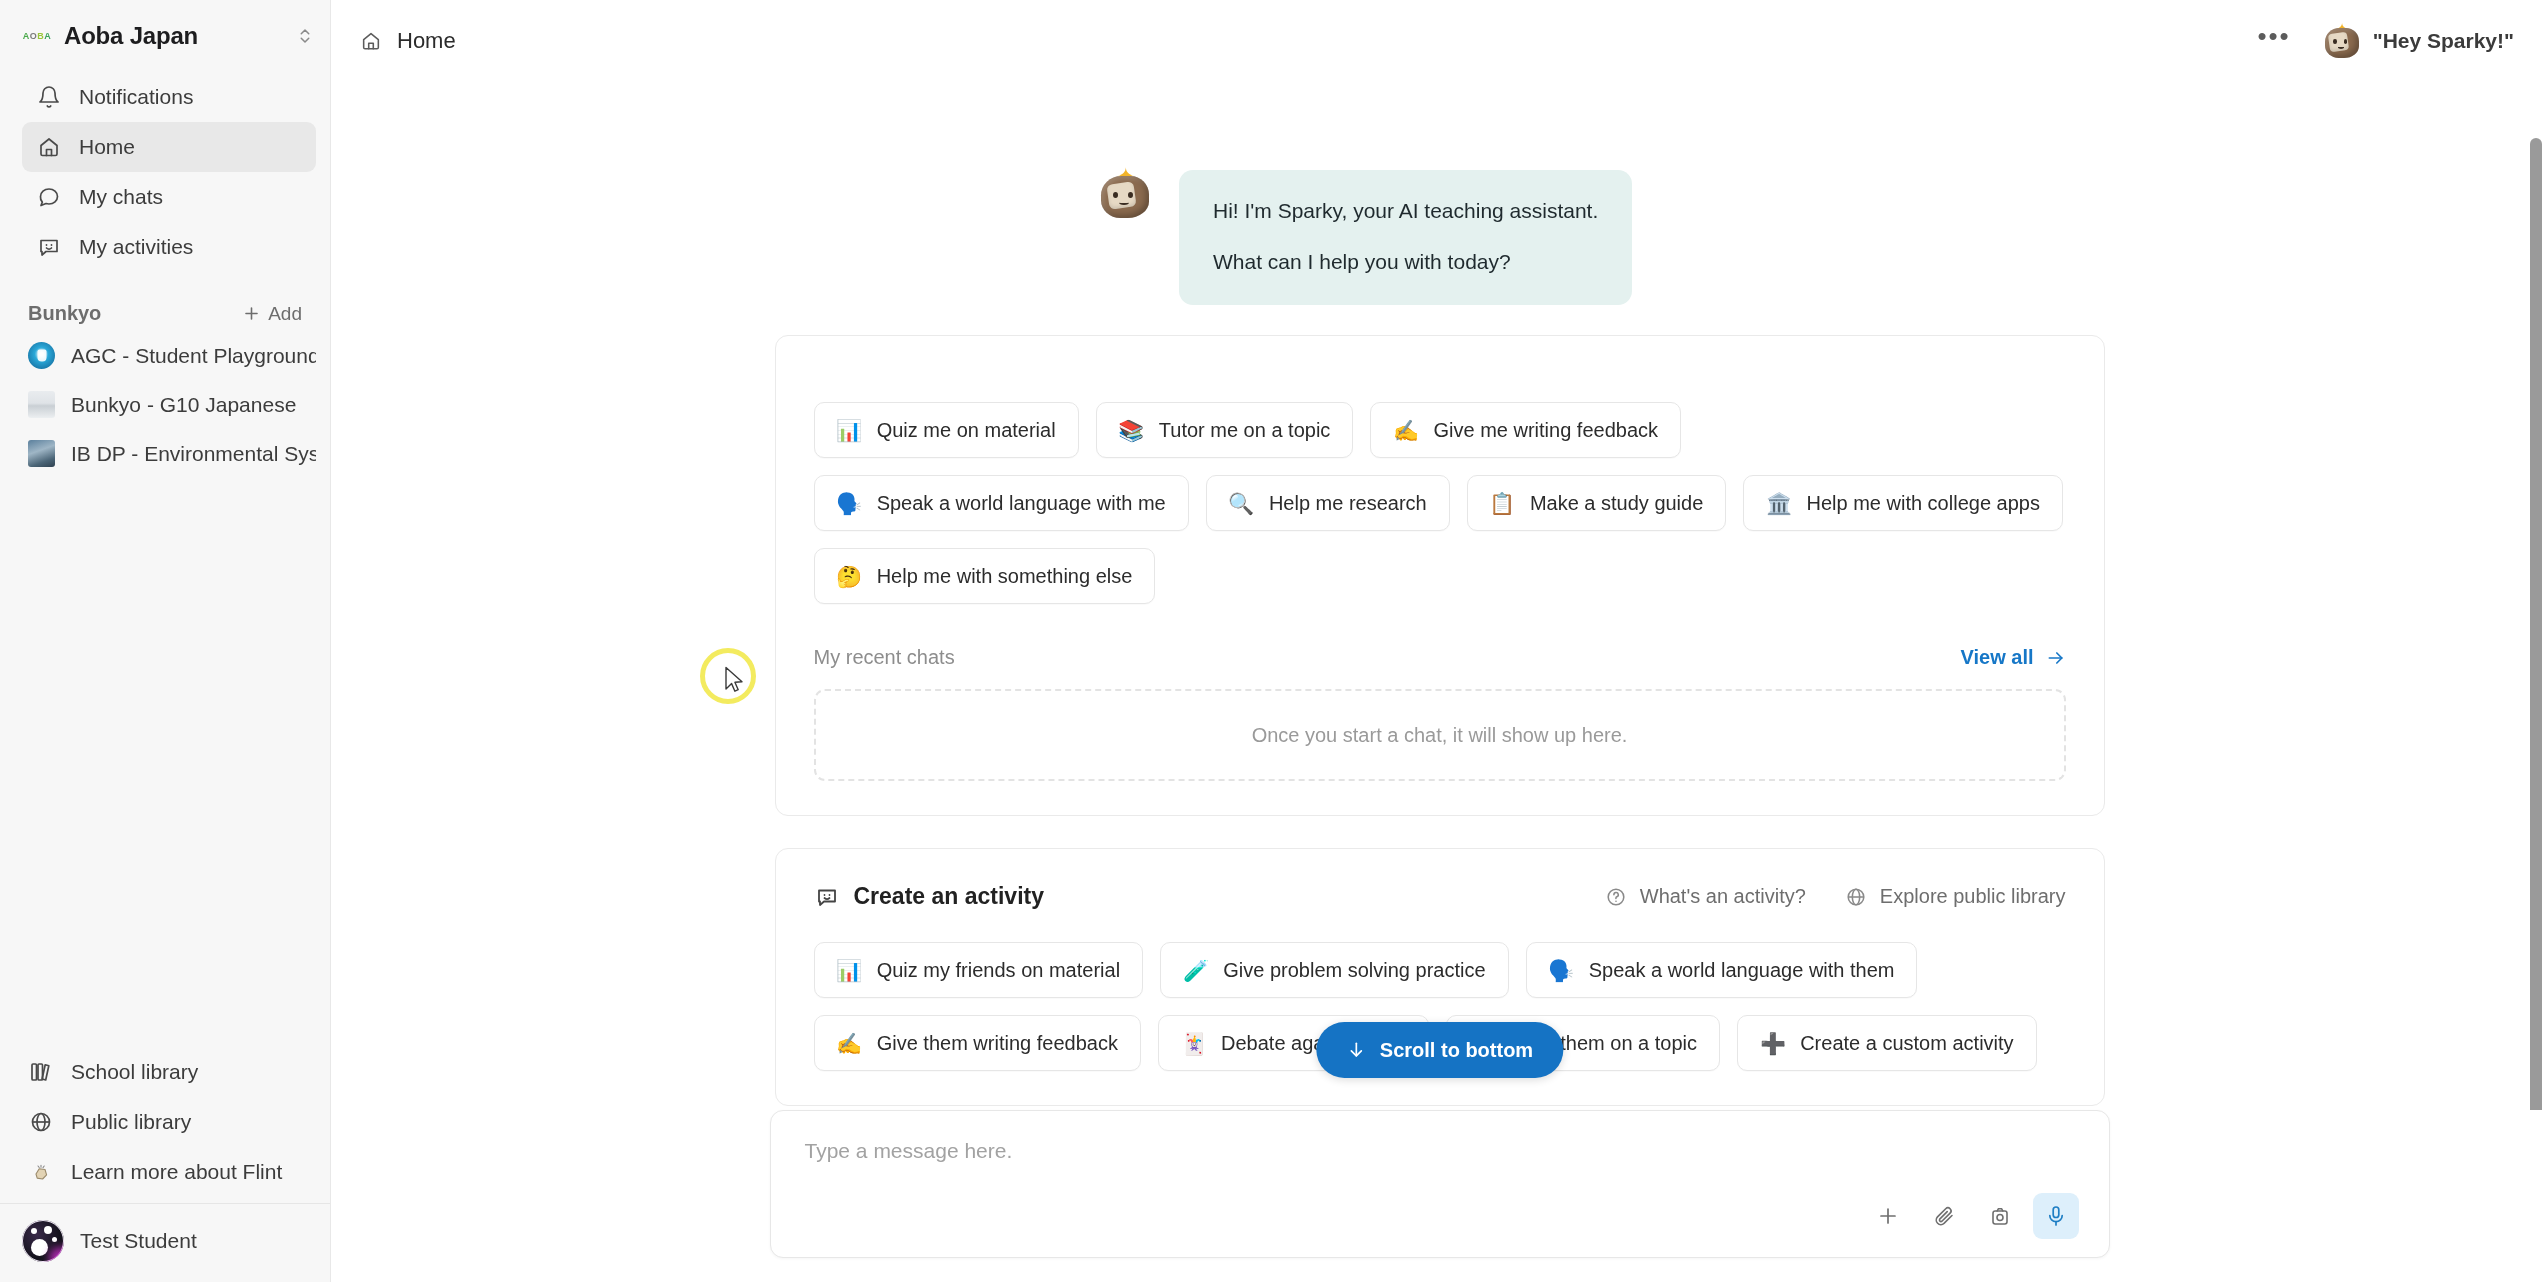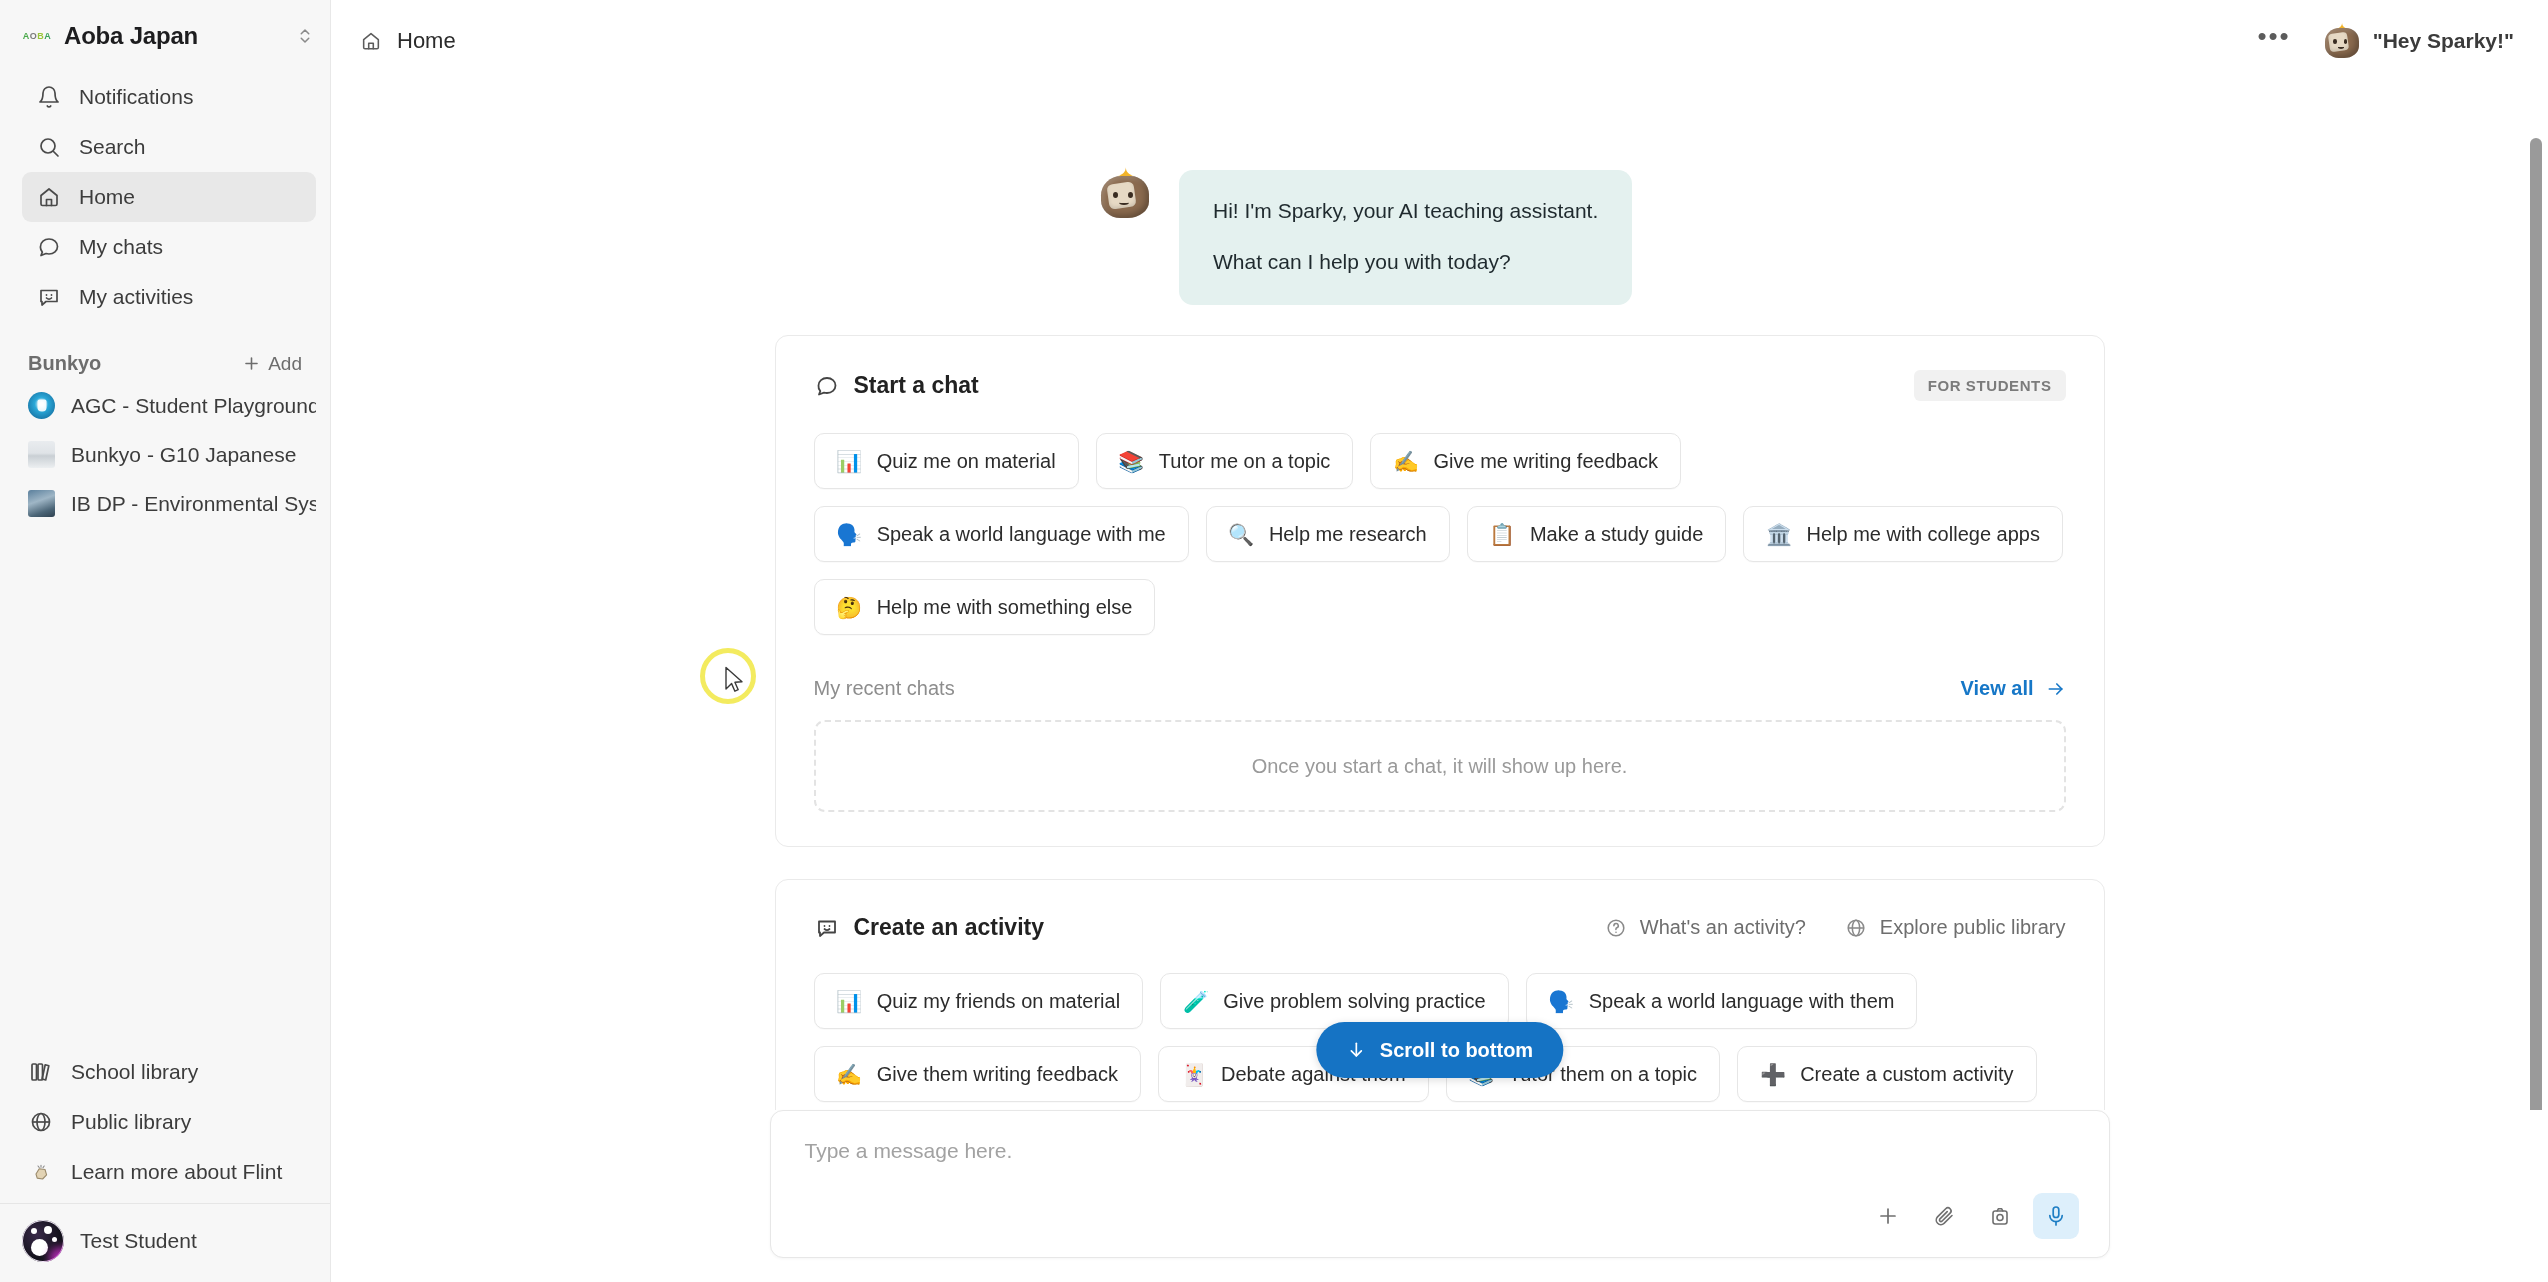--- a/index.html
+++ b/index.html
@@ -258,29 +258,20 @@
     <nav class="nav-block">
       <div class="nav-item">
         <span class="nav-icon">
           <svg width="24" height="24" viewBox="0 0 24 24" fill="none" stroke="currentColor" stroke-width="1.7" stroke-linecap="round" stroke-linejoin="round">
               <path d="M18 8A6 6 0 0 0 6 8c0 7-3 9-3 9h18s-3-2-3-9"></path>
               <path d="M13.7 21a2 2 0 0 1-3.4 0"></path>
             </svg>
         </span>
         <span>Notifications</span>
       </div>
-      <div class="nav-item">
-        <span class="nav-icon">
-          <svg width="24" height="24" viewBox="0 0 24 24" fill="none" stroke="currentColor" stroke-width="1.7" stroke-linecap="round">
-              <circle cx="11" cy="11" r="7"></circle>
-              <line x1="16.5" y1="16.5" x2="21" y2="21"></line>
-            </svg>
-        </span>
-        <span>Search</span>
-      </div>
       <div class="nav-item active">
         <span class="nav-icon">
           <svg width="24" height="24" viewBox="0 0 24 24" fill="none" stroke="currentColor" stroke-width="1.7" stroke-linecap="round" stroke-linejoin="round">
               <path d="M4 10.5 12 4l8 6.5V19a1.5 1.5 0 0 1-1.5 1.5h-13A1.5 1.5 0 0 1 4 19z"></path>
               <path d="M9.5 20.5v-6h5v6"></path>
             </svg>
         </span>
         <span>Home</span>
       </div>
       <div class="nav-item">
@@ -418,31 +409,20 @@
               <span class="mouth"></span>
             </span>
           </span>
           <div class="msg-bubble">
             <p>Hi! I'm Sparky, your AI teaching assistant.</p>
             <p>What can I help you with today?</p>
           </div>
         </div>
 
         <div class="card">
-          <div class="card-head">
-            <div class="card-title">
-              <span class="nav-icon">
-                <svg width="24" height="24" viewBox="0 0 24 24" fill="none" stroke="currentColor" stroke-width="1.8" stroke-linecap="round" stroke-linejoin="round">
-                    <path d="M20.5 11.5c0 4.2-3.8 7.5-8.5 7.5a9.8 9.8 0 0 1-3-.45L4 20.5l1.3-3.4A7.2 7.2 0 0 1 3.5 11.5C3.5 7.3 7.3 4 12 4s8.5 3.3 8.5 7.5z"></path>
-                  </svg>
-              </span>
-              <span>Start a chat</span>
-            </div>
-            <span class="badge">FOR STUDENTS</span>
-          </div>
 
           <div class="chips">
             <div class="chip">
               <span class="emoji">📊</span>
               <span>Quiz me on material</span>
             </div>
             <div class="chip">
               <span class="emoji">📚</span>
               <span>Tutor me on a topic</span>
             </div>

